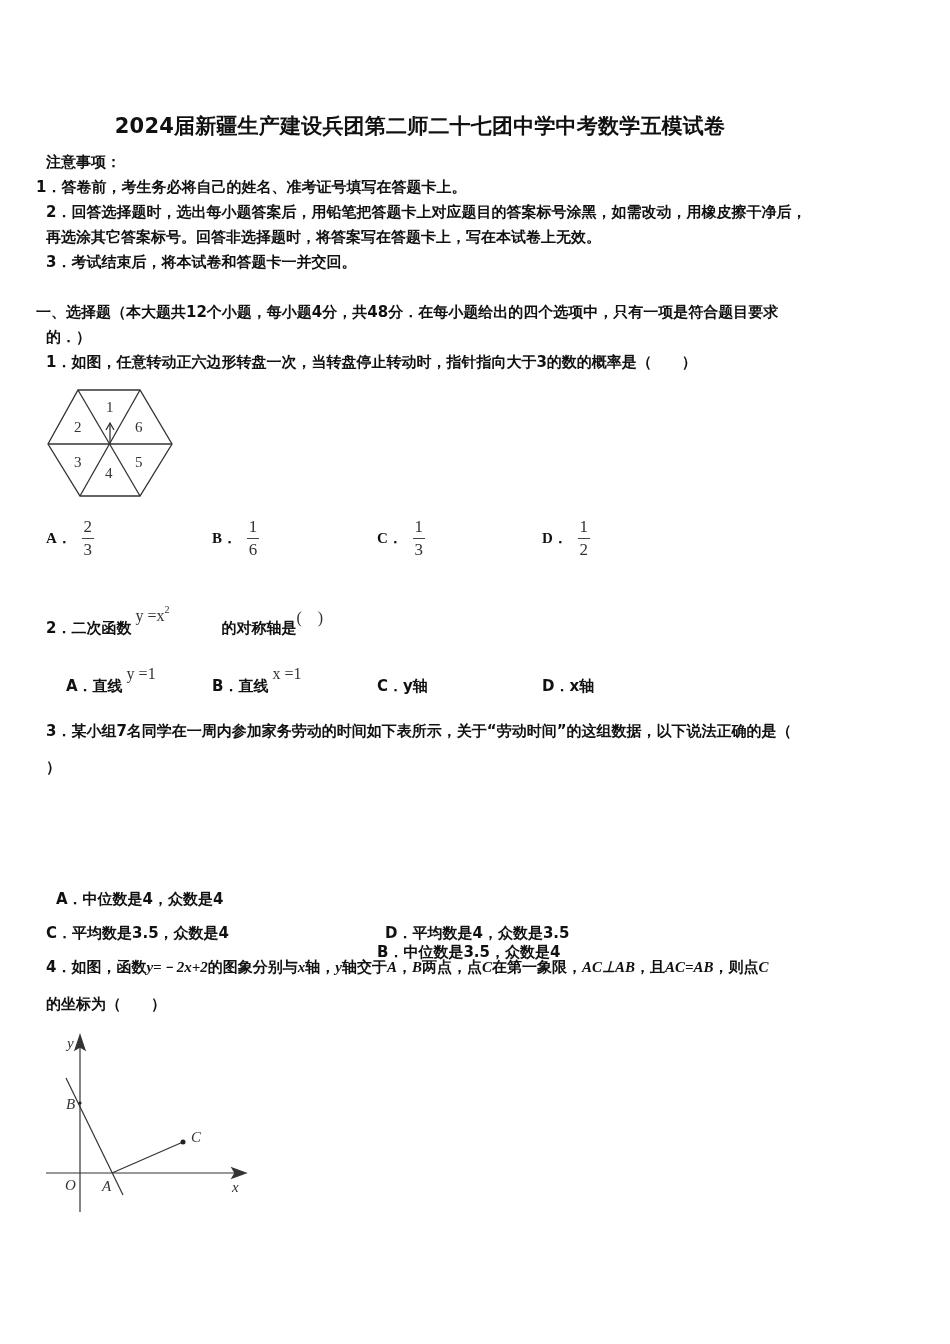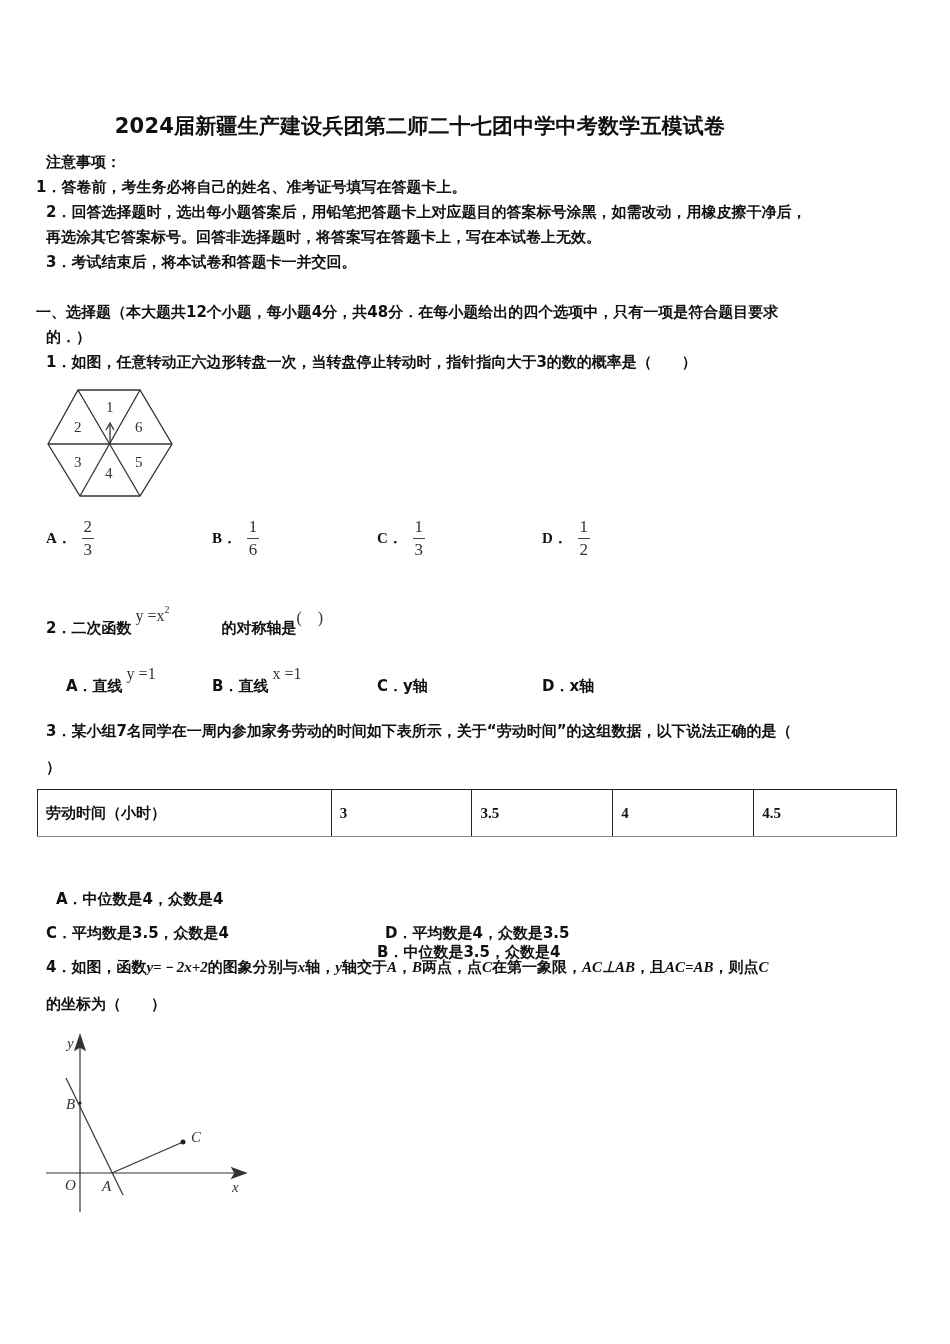--- a/index.html
+++ b/index.html
@@ -104,27 +104,20 @@
 
 <table class="data">
   <colgroup>
       <col style="width:294px">
       <col style="width:141px">
       <col style="width:141px">
       <col style="width:141px">
       <col style="width:143px">
     </colgroup>
   <tbody>
-      <tr>
-    <td>劳动时间（小时）</td>
-    <td class="num">3</td>
-    <td class="num">3.5</td>
-    <td class="num">4</td>
-    <td class="num">4.5</td>
-  </tr>
 </tbody>
   </table>
 
 <div class="abs txt" style="left:56px; top:889px;">A．中位数是4，众数是4</div>
 <div class="abs txt" style="left:377px; top:942px;">B．中位数是3.5，众数是4</div>
 <div class="abs txt" style="left:46px; top:923px;">C．平均数是3.5，众数是4</div>
 <div class="abs txt" style="left:385px; top:923px;">D．平均数是4，众数是3.5</div>
 
 <div class="abs txt" style="left:46px; top:957px;">
   <span>4．如图，函数</span><span class="it">y=﹣2x+2</span><span>的图象分别与</span><span class="it">x</span><span>轴，</span><span class="it">y</span><span>轴交于</span><span class="it">A</span><span>，</span><span class="it">B</span><span>两点，点</span><span class="it">C</span><span>在第一象限，</span><span class="it">AC⊥AB</span><span>，且</span><span class="it">AC=AB</span><span>，则点</span><span class="it">C</span>

